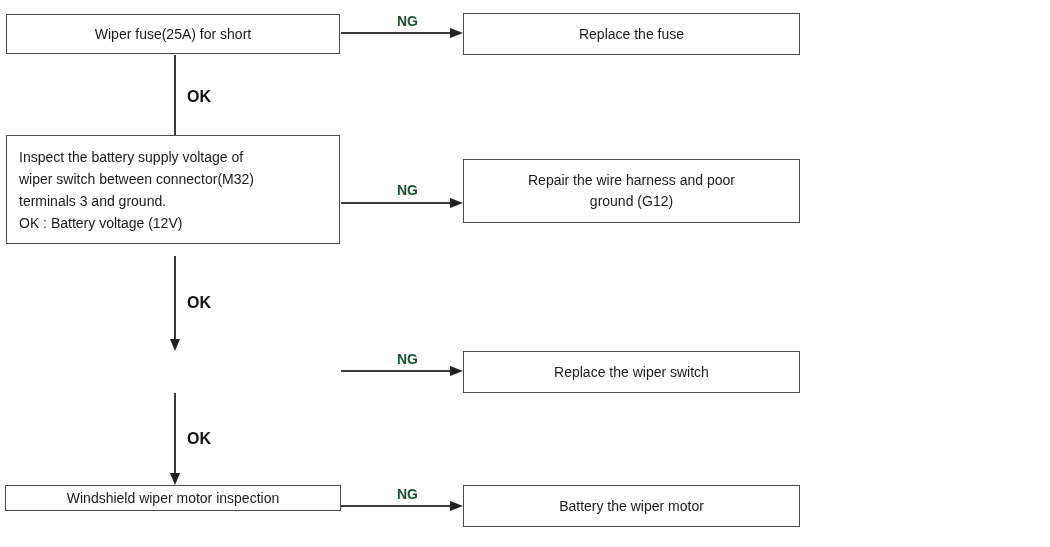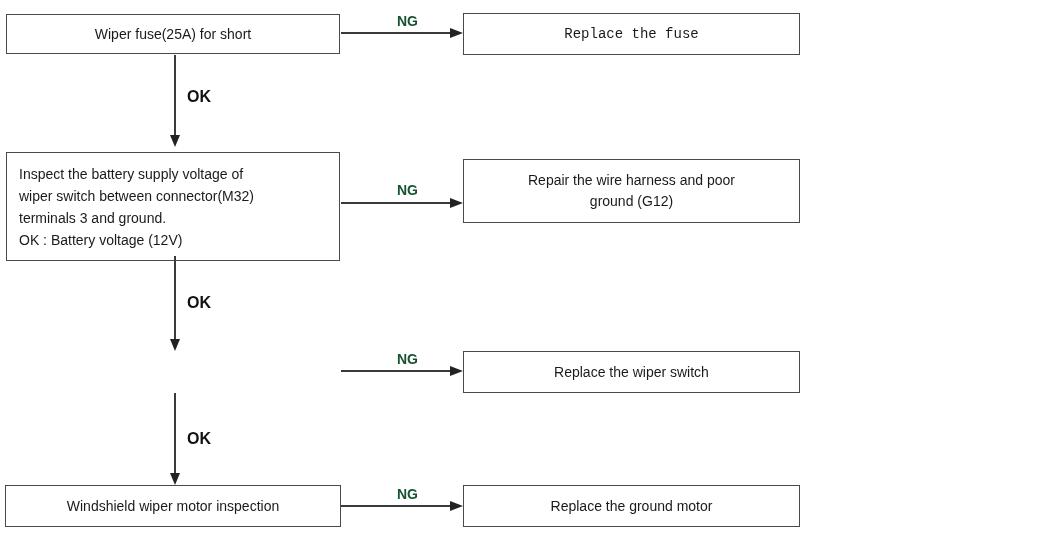--- a/index.html
+++ b/index.html
@@ -11,26 +11,26 @@
     position:absolute; background:#ffffff;
     border:1.5px solid #4a4a4a; color:#1a1a1a;
     font-size:14px; line-height:21px;
     display:flex; align-items:center; justify-content:center;
     text-align:center; white-space:pre-line;
   }
   .box.left-text { justify-content:flex-start; text-align:left; padding:0 10px 0 12px; line-height:22px; }
 
   
   .r1c { left:6px;   top:14px;  width:334px; height:40px; }
-  .r1a { left:463px; top:13px;  width:337px; height:42px;font-family:Liberation Mono, monospace; }
-  .r2c { left:6px;   top:152px; width:334px; height:109px; }
+  .r1a { left:463px; top:13px;  width:337px; height:42px; }
+  .r2c { left:6px;   top:135px; width:334px; height:109px; }
   .r2a { left:463px; top:159px; width:337px; height:64px; }
   .r3c { left:6px;   top:351px; width:334px; height:42px; }
   .r3a { left:463px; top:351px; width:337px; height:42px; }
-  .r4c { left:5px;   top:485px; width:336px; height:42px; }
+  .r4c { left:5px;   top:485px; width:336px; height:26px; }
   .r4a { left:463px; top:485px; width:337px; height:42px; }
 
   
   .ng-label { position:absolute; left:374px; width:44px; text-align:right;
               font-weight:bold; font-size:14px; color:#14532d; }
   .l1{top:13px} .l2{top:182px} .l3{top:351px} .l4{top:486px}
 
   
   .hline { position:absolute; left:341px; width:110px; height:2px; background:#3a3a3a; }
   .h1{top:32px} .h2{top:202px} .h3{top:370px} .h4{top:505px}
@@ -88,15 +88,15 @@
   <div class="box r3a">Replace the wiper switch</div>
 
   <div class="vline v3"></div>
   <div class="varrow va3"></div>
   <div class="ok-label ok3">OK</div>
 
   <div class="box r4c">Windshield wiper motor inspection</div>
   <div class="ng-label l4">NG</div>
   <div class="hline h4"></div>
   <div class="harrow ha4"></div>
-  <div class="box r4a">Replace the ground motor</div>
+  <div class="box r4a">Battery the wiper motor</div>
 
 </div>
 
 </body></html>

